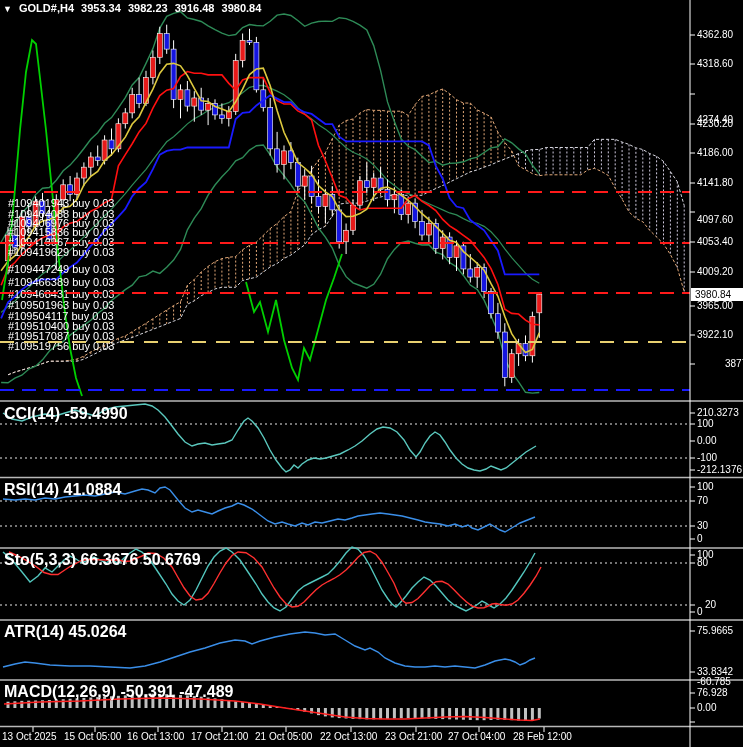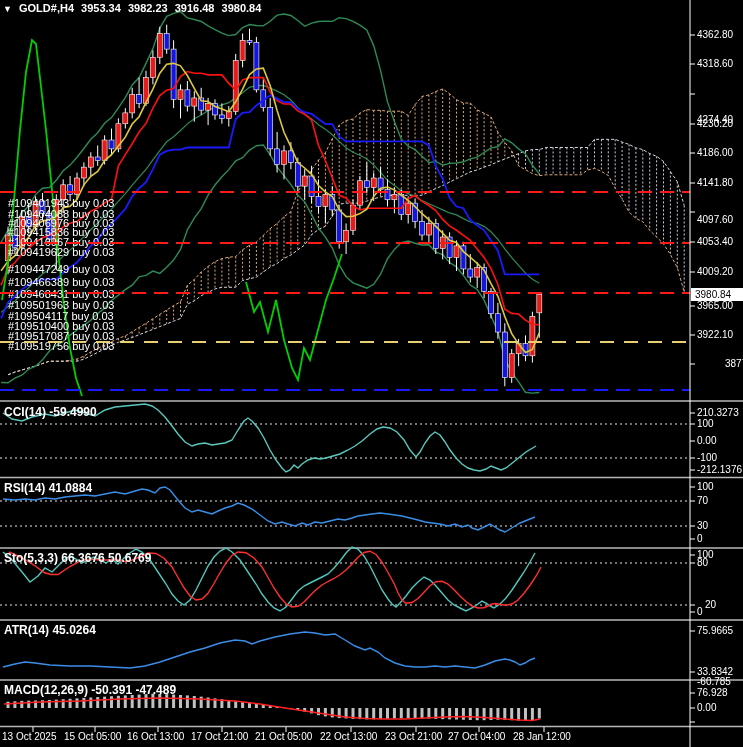--- a/index.html
+++ b/index.html
@@ -1,21 +1,21 @@
 <!DOCTYPE html>
 <html><head>
 <meta charset="utf-8">
 <style>
   html,body{margin:0;padding:0;background:#000;width:743px;height:747px;overflow:hidden;
     font-family:"Liberation Sans",sans-serif;}
   #root{position:relative;width:743px;height:747px;background:#000;}
   #cv{position:absolute;left:0;top:0;}
   .ttl{position:absolute;left:3px;top:2px;color:#fff;font-size:11px;font-weight:bold;white-space:nowrap;}
   .ttl span{margin-right:4px;}
-  .paneLabel{position:absolute;left:4px;color:#fff;font-size:12px;font-weight:bold;white-space:nowrap;}
+  .paneLabel{position:absolute;left:4px;color:#fff;font-size:16px;font-weight:bold;white-space:nowrap;}
   .axlbl{position:absolute;left:697px;color:#fff;font-size:10px;white-space:nowrap;}
   .tlbl{position:absolute;color:#fff;font-size:10px;top:731px;white-space:nowrap;}
   #curP{position:absolute;left:691px;width:52px;height:13px;background:#fff;color:#000;
     font-size:10px;text-align:left;padding-left:4px;line-height:13px;}
   .arr{font-size:9px;}
 </style>
 </head>
 <body>
 
 <div id="root">
@@ -485,15 +485,15 @@
   <div id="curP" style="top: 288px;"><span>3980.84</span></div>
   <div id="timeAxis">
       <div class="tlbl" style="left: 2px;">13 Oct 2025</div>
       <div class="tlbl" style="left: 64px;">15 Oct 05:00</div>
       <div class="tlbl" style="left: 127px;">16 Oct 13:00</div>
       <div class="tlbl" style="left: 191px;">17 Oct 21:00</div>
       <div class="tlbl" style="left: 255px;">21 Oct 05:00</div>
       <div class="tlbl" style="left: 320px;">22 Oct 13:00</div>
       <div class="tlbl" style="left: 385px;">23 Oct 21:00</div>
       <div class="tlbl" style="left: 448px;">27 Oct 04:00</div>
-      <div class="tlbl" style="left: 513px;">28 Jan 12:00</div>
+      <div class="tlbl" style="left: 513px;">28 Feb 12:00</div>
     </div>
 </div>
 
 </body></html>

